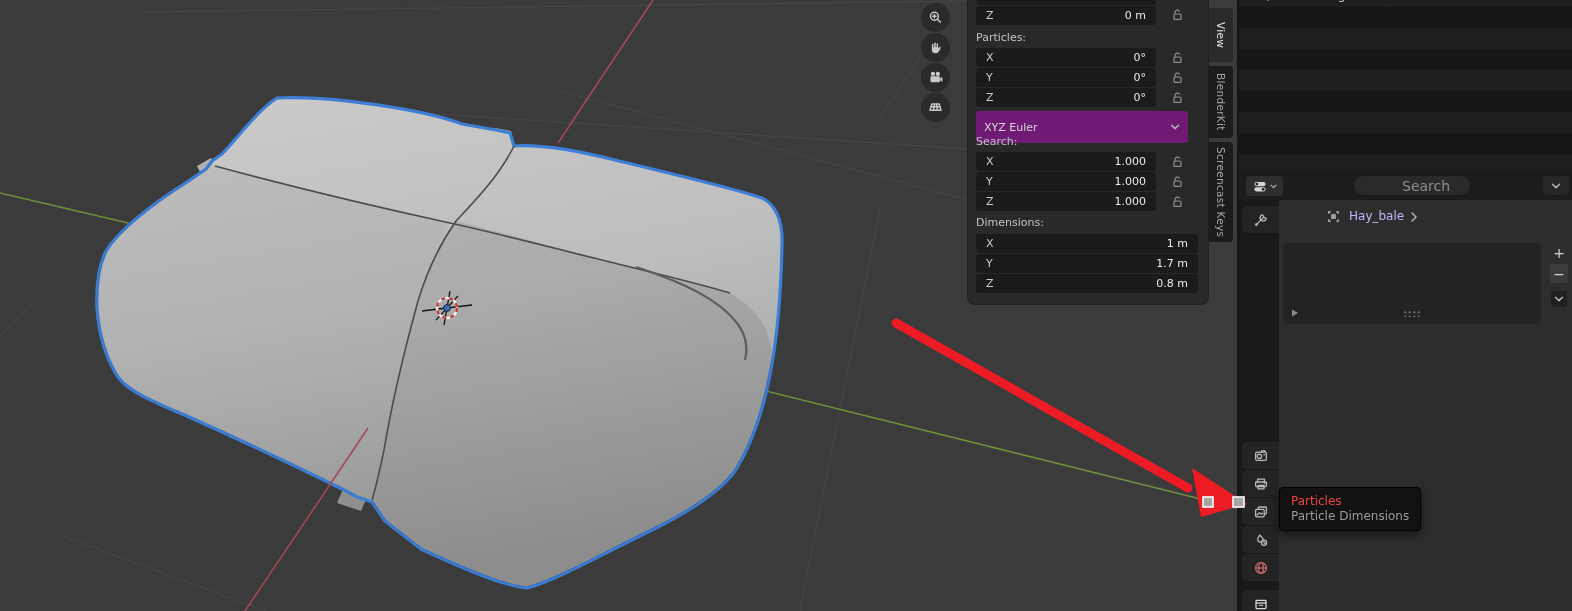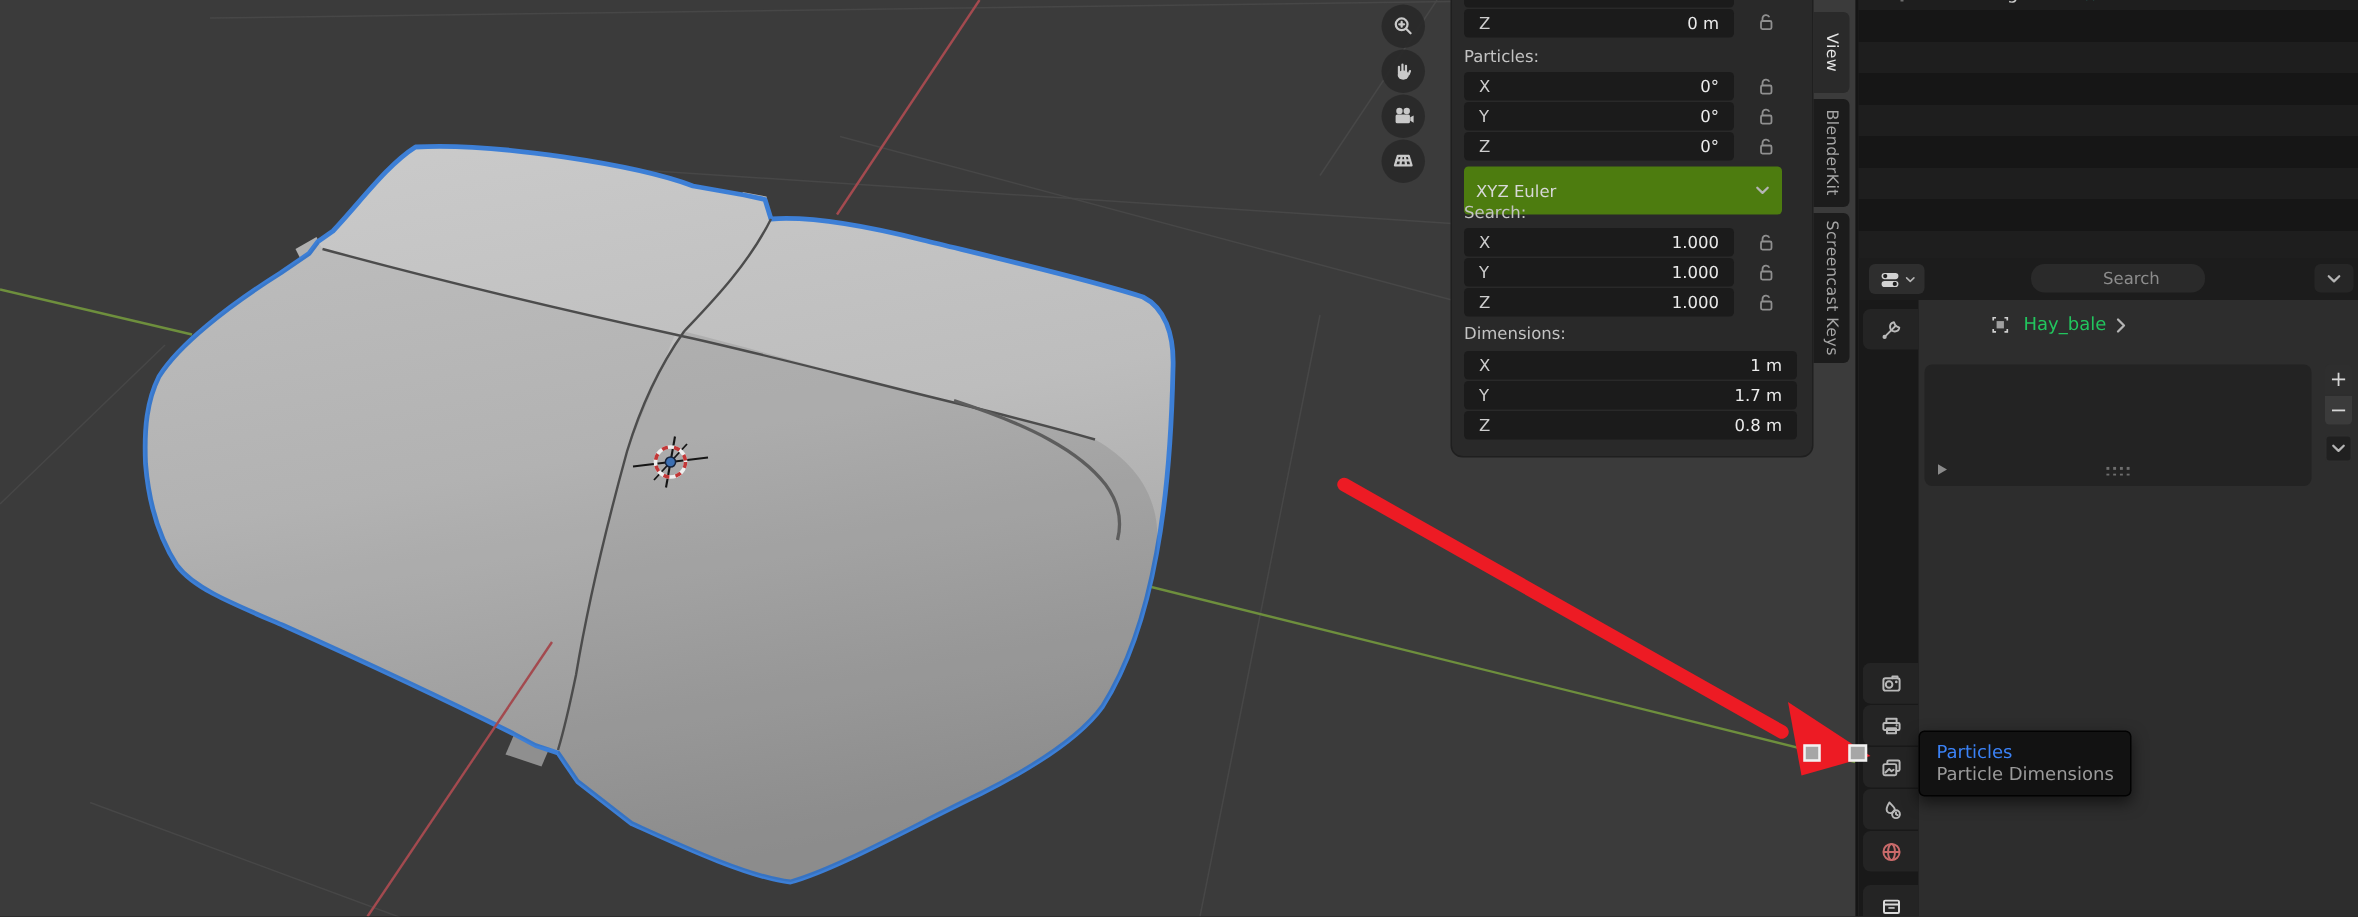--- a/index.html
+++ b/index.html
@@ -23,21 +23,21 @@
   
   .npanel{position:absolute;left:968px;top:-16px;width:240px;height:320px;background:#292929;
     border-radius:7px;z-index:3;font-size:11px;box-shadow:0 0 0 1px #1f1f1f;}
   .field{position:absolute;left:8px;height:19px;background:#1b1b1b;border-radius:3px;
     display:flex;align-items:center;justify-content:space-between;padding:0 10px;box-sizing:border-box;}
   .w180{width:180px}.w222{width:222px}
   .ax{color:#cdcdcd}.val{color:#eaeaea}
   .sect{position:absolute;left:8px;color:#c3c3c3;}
   .lockp{position:absolute;left:202px;width:15px;height:15px;}
   .lk{stroke:#8f8f8f;fill:none;stroke-width:1.2;}
-  .dd{position:absolute;left:8px;width:212px;height:19px;background:#4d7c0f;border-radius:3px;
+  .dd{position:absolute;left:8px;width:212px;height:19px;background:#701a75;border-radius:3px;
     color:#d8d8d8;display:flex;align-items:center;justify-content:space-between;padding:16px 8px;box-sizing:border-box;}
   .chev{stroke:#b5b5b5;fill:none;stroke-width:1.5;stroke-linecap:round;stroke-linejoin:round;}
   
   .vtab{position:absolute;left:1209px;width:24px;border-radius:0 4px 4px 0;writing-mode:vertical-rl;
     display:flex;align-items:center;justify-content:center;font-size:10.5px;z-index:3;letter-spacing:.3px;}
   .vtab.active{background:#2a2a2a;color:#e4e4e4;}
   .vtab.idle{background:#1c1c1c;color:#a6a6a6;}
   
   .region{position:absolute;left:1237px;top:0;width:335px;height:611px;z-index:4;background:#2d2d2d;
     border-left:2px solid #151515;box-sizing:border-box;}
@@ -45,42 +45,42 @@
   .stripes{position:absolute;left:0;top:-14px;right:0;height:220px;
     background:repeating-linear-gradient(to bottom,#1e1e1e 0 21px,#161616 21px 42px);}
   .olrow{position:absolute;left:0;top:-13px;height:20px;right:0;}
   .olrow *{position:absolute;}
   .olname{color:#cfcfcf;font-size:12px;top:1px;}
   .phead{position:absolute;left:0;top:172px;right:0;height:28px;background:#1c1c1c;}
   .ebtn{position:absolute;left:7px;top:4px;width:37px;height:20px;background:#2e2e2e;border-radius:4px;
     display:flex;align-items:center;justify-content:center;gap:2px;}
   .search{position:absolute;left:115px;top:4px;width:116px;height:19px;background:#2a2a2a;border-radius:9px;
     display:flex;align-items:center;padding:0 7px;gap:5px;box-sizing:border-box;}
-  .search input{background:transparent;border:none;outline:none;color:#b5b5b5;font-size:11px;width:80px;
+  .search input{background:transparent;border:none;outline:none;color:#b5b5b5;font-size:14px;width:80px;
     font-family:inherit;margin-left:34px;}
   .search input::placeholder{color:#8d8d8d;}
   .hchev{position:absolute;left:304px;top:4px;width:26px;height:19px;background:#262626;border-radius:4px;
     display:flex;align-items:center;justify-content:center;}
   .pbody{position:absolute;left:0;top:200px;right:0;bottom:0;background:#2d2d2d;}
   .rail{position:absolute;left:0;top:0;width:40px;bottom:0;background:#191919;}
   .ptab{position:absolute;left:3px;width:37px;height:27px;border-radius:5px 0 0 5px;background:#242424;
     display:flex;align-items:center;justify-content:center;}
   .ic{stroke:#b9b9b9;fill:none;stroke-width:1.3;stroke-linecap:round;stroke-linejoin:round;}
   .icf{fill:#b9b9b9;stroke:none;}
   .crumb{position:absolute;left:40px;top:6px;right:0;height:22px;}
   .crumb *{position:absolute;}
-  .objname{color:#22c55e;font-size:12px;top:3px;}
+  .objname{color:#c4b5fd;font-size:12px;top:3px;}
   .listbox{position:absolute;left:44px;top:43px;width:258px;height:81px;background:#232323;border-radius:5px;}
   .grip{position:absolute;left:120px;bottom:7px;width:18px;height:7px;
     background-image:radial-gradient(#6d6d6d 1px,transparent 1.2px);background-size:4.5px 4.5px;}
   .btncol{position:absolute;left:311px;width:18px;}
   .sq{width:18px;display:flex;align-items:center;justify-content:center;color:#d5d5d5;box-sizing:border-box;}
   .tooltip{position:absolute;left:1279px;top:487px;z-index:7;background:#121212;border:1px solid #020202;
     border-radius:4px;padding:6px 11px 7px;box-shadow:0 4px 10px rgba(0,0,0,.55);}
-  .tt1{color:#3b82f6;font-size:12px;}
+  .tt1{color:#ef4444;font-size:12px;}
   .tt2{color:#9b9b9b;font-size:12px;margin-top:1px;}
   #arrow{position:absolute;left:0;top:0;z-index:6;pointer-events:none;}
 </style>
 </head>
 <body>
 
 <div class="screen">
 
   <svg id="vp" width="1237" height="611" viewBox="0 0 1237 611">
     <defs>

